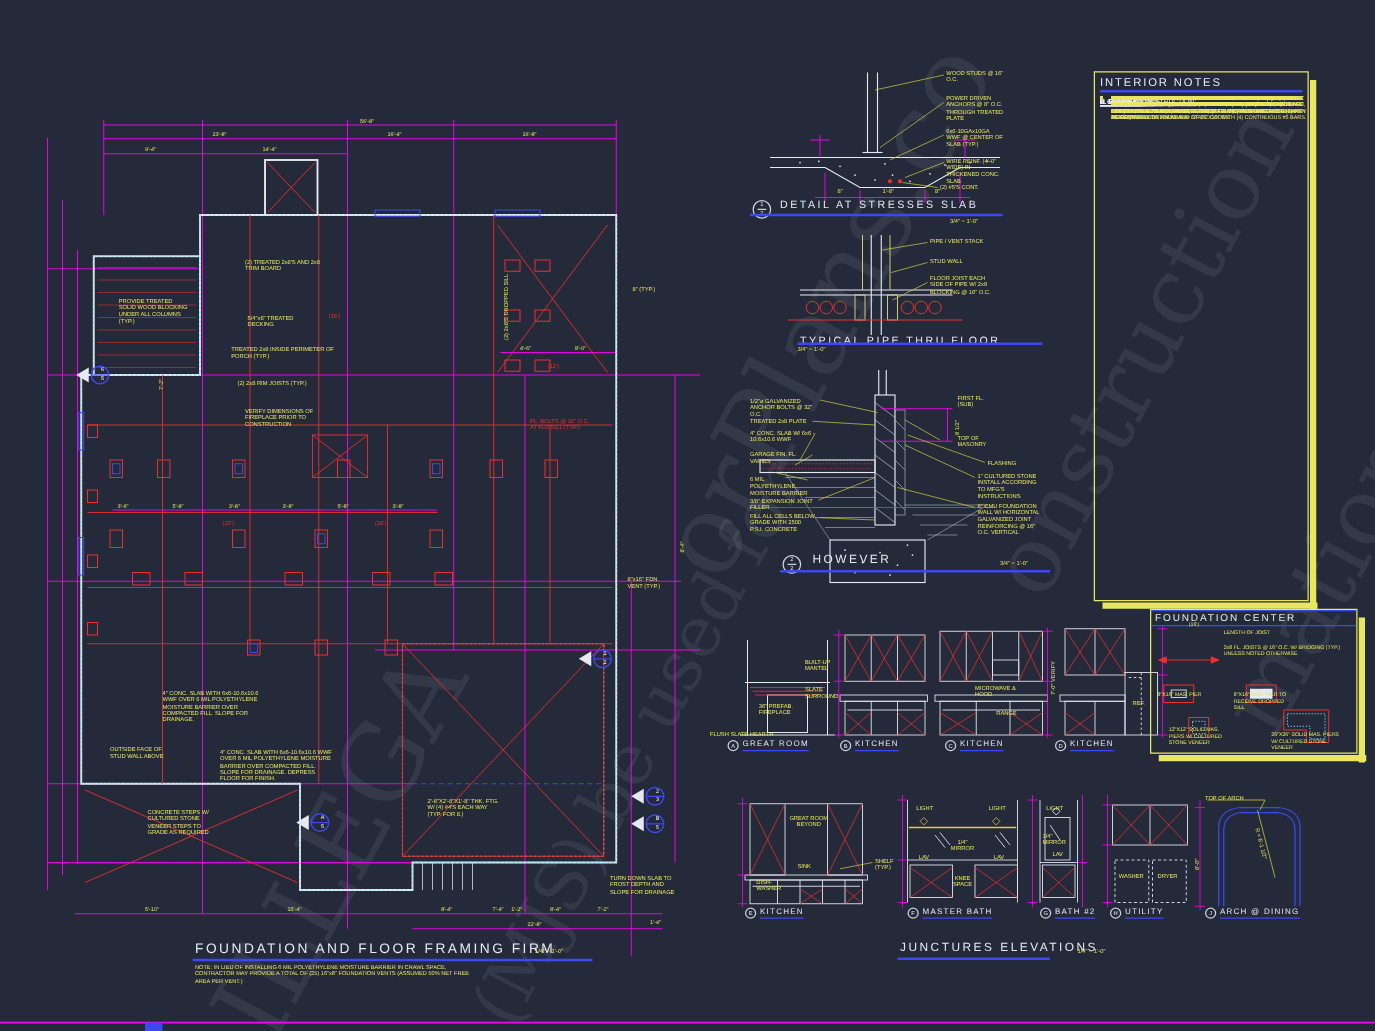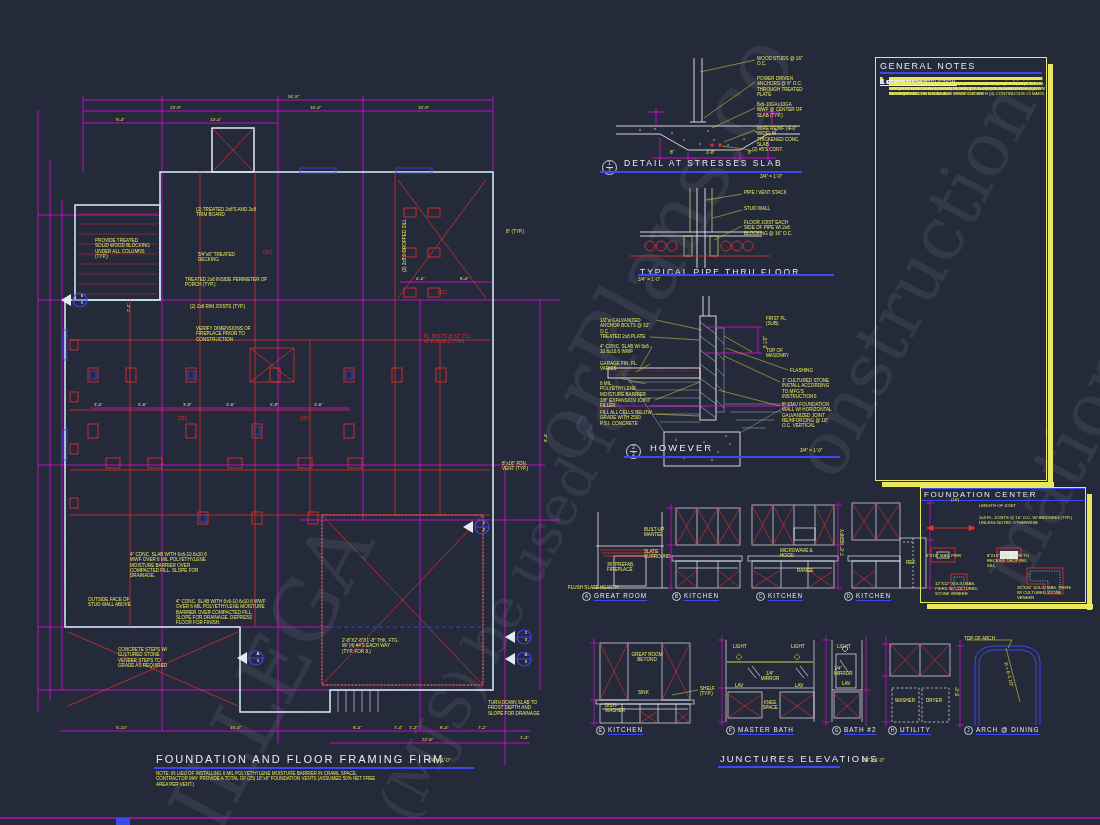--- a/index.html
+++ b/index.html
@@ -711,21 +711,21 @@
       <div class="an" style="left: 600px; top: 410px; width: 52px; text-align: left; position: absolute;">FILL ALL CELLS BELOW GRADE WITH 2500 P.S.I. CONCRETE</div>
       <div class="an" style="left: 766px; top: 316px; width: 30px; position: absolute;">FIRST FL. (SUB)</div>
       <div class="an" style="left: 766px; top: 348px; width: 30px; position: absolute;">TOP OF MASONRY</div>
       <div class="an" style="left: 790px; top: 368px; width: 30px; position: absolute;">FLASHING</div>
       <div class="an" style="left: 782px; top: 378px; width: 54px; position: absolute;">1" CULTURED STONE INSTALL ACCORDING TO MFG'S INSTRUCTIONS</div>
       <div class="an" style="left: 782px; top: 402px; width: 56px; position: absolute;">8" CMU FOUNDATION WALL W/ HORIZONTAL GALVANIZED JOINT REINFORCING @ 16" O.C. VERTICAL</div>
       <div class="an" style="left: 763px; top: 348px; transform: rotate(-90deg); position: absolute;">8 1/2"</div>
     </div>
 
   <div id="notes">
-    <div class="ntitle">GENERAL NOTES</div>
+    <div class="ntitle">INTERIOR NOTES</div>
     <div>
         <div class="ne h" style="position: absolute;">
 
         <span class="tx">A. GENERAL:</span>
       </div>
         <div class="ne" style="position: absolute;">
         <span class="n">1.</span>
         <span class="tx">AT THE TIME OF CREATION, PLANS CONFORM TO "CABO ONE AND TWO FAMILY DWELLING CODE" WHICH IS COMPILED FROM BOCA, SBCCI, AND UBC BUILDING CODES; HOWEVER MODIFICATIONS MAY BE NECESSARY TO COMPLY WITH LOCAL AND STATE CODES.</span>
       </div>
         <div class="ne" style="position: absolute;">

